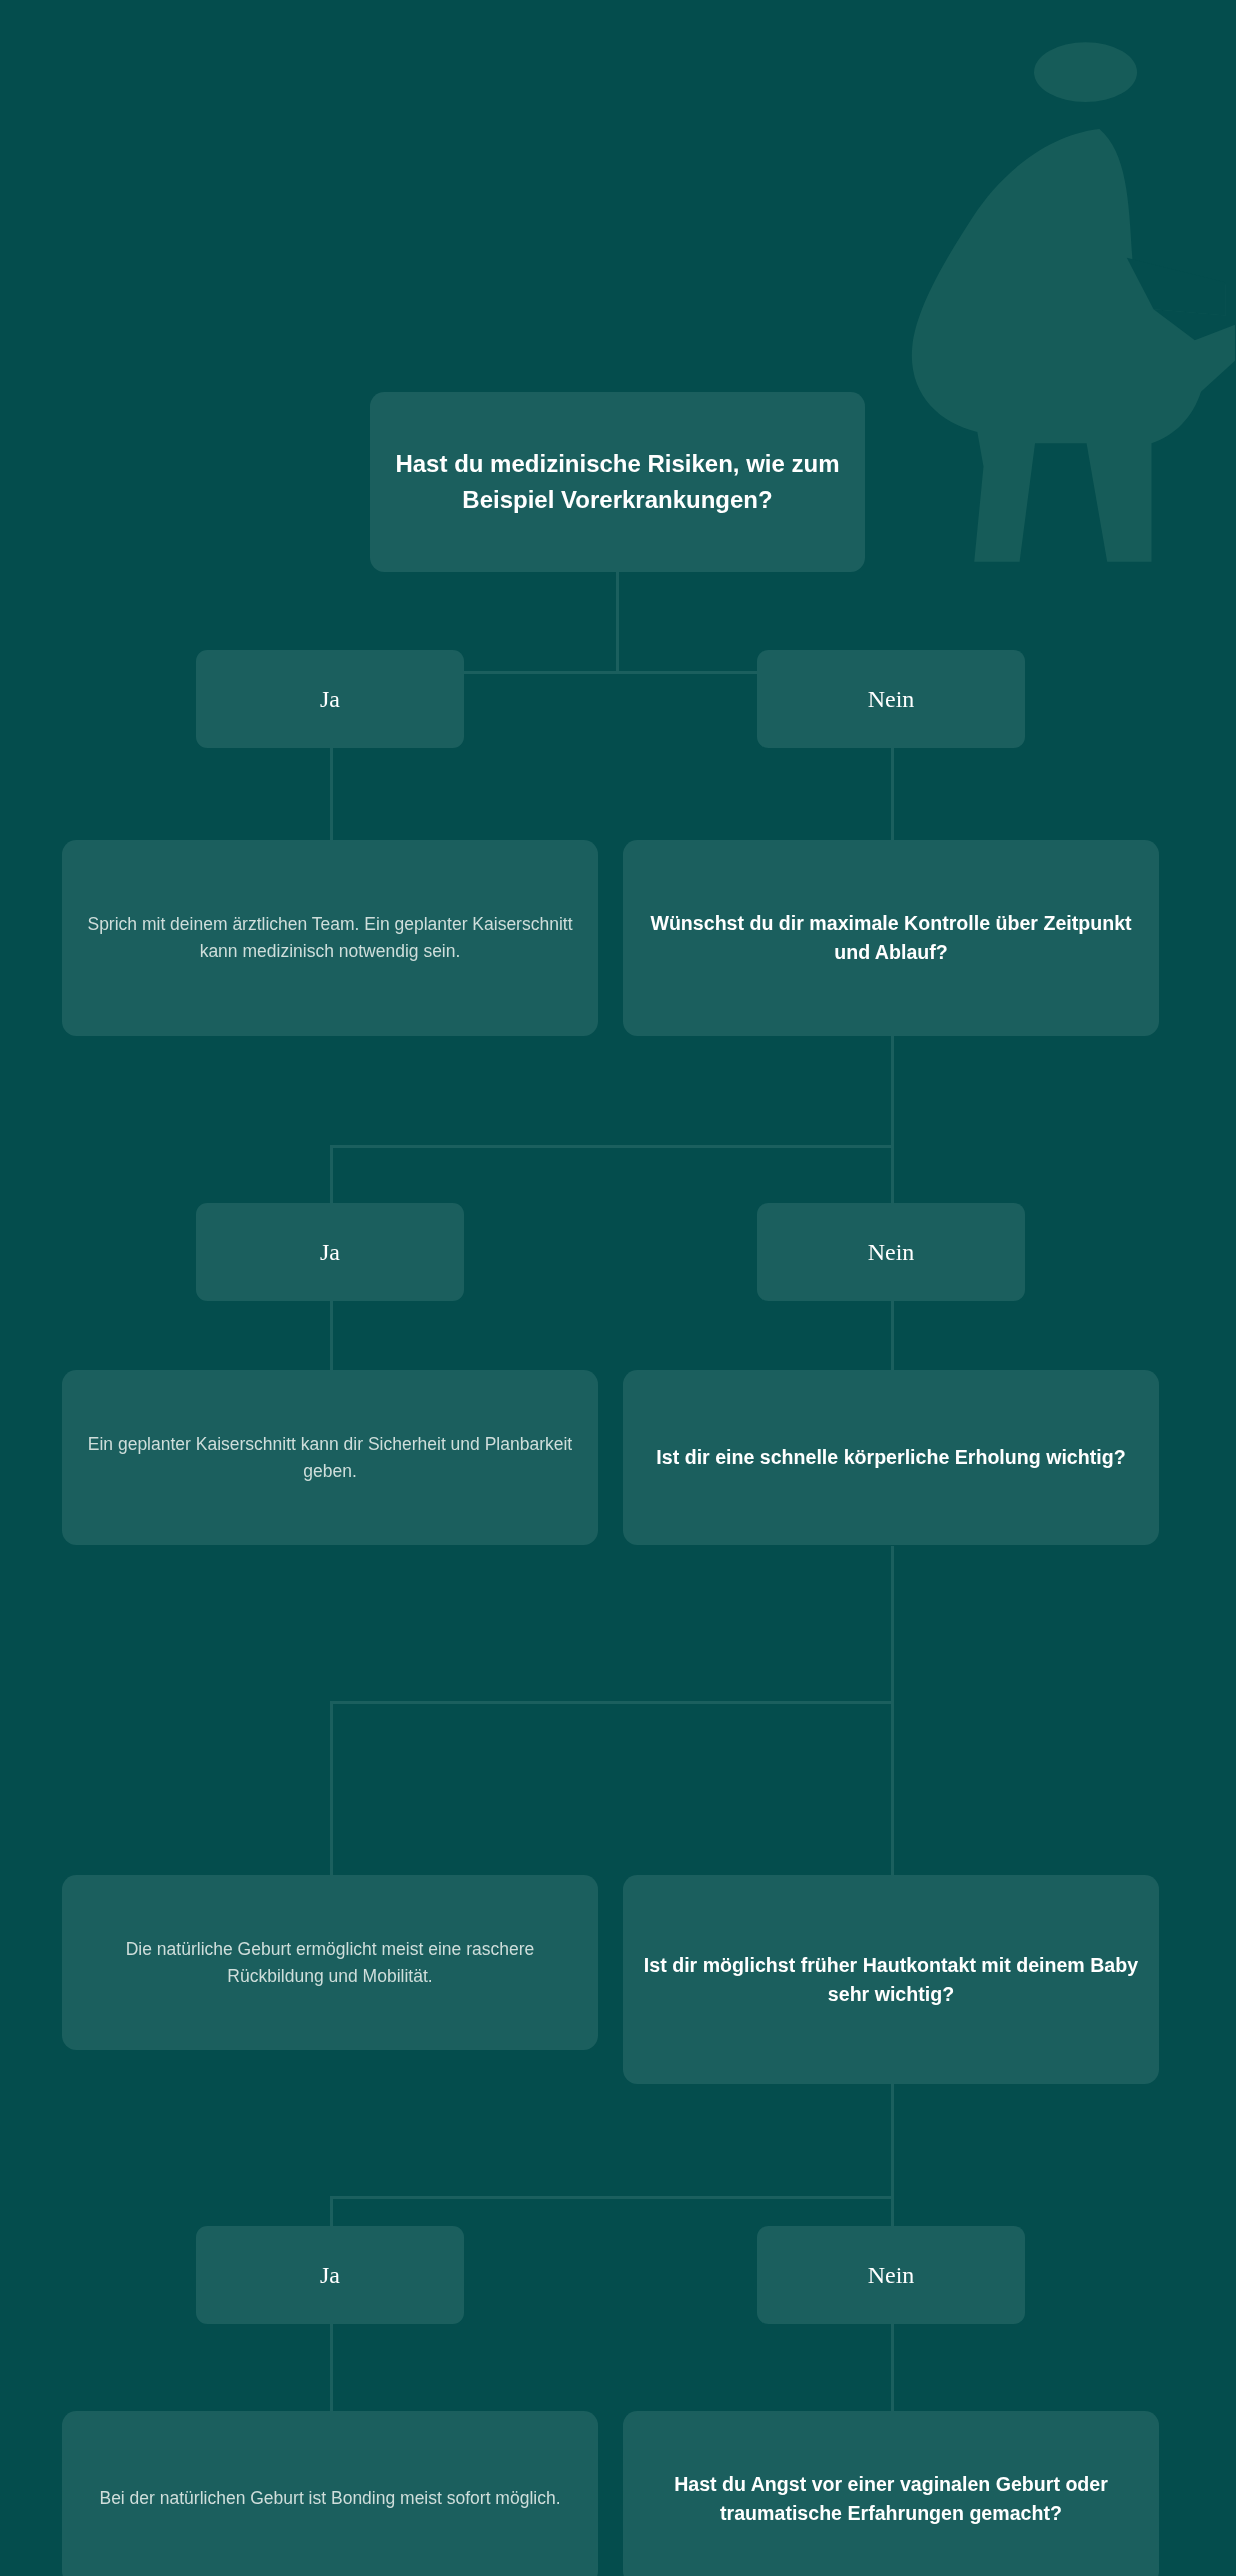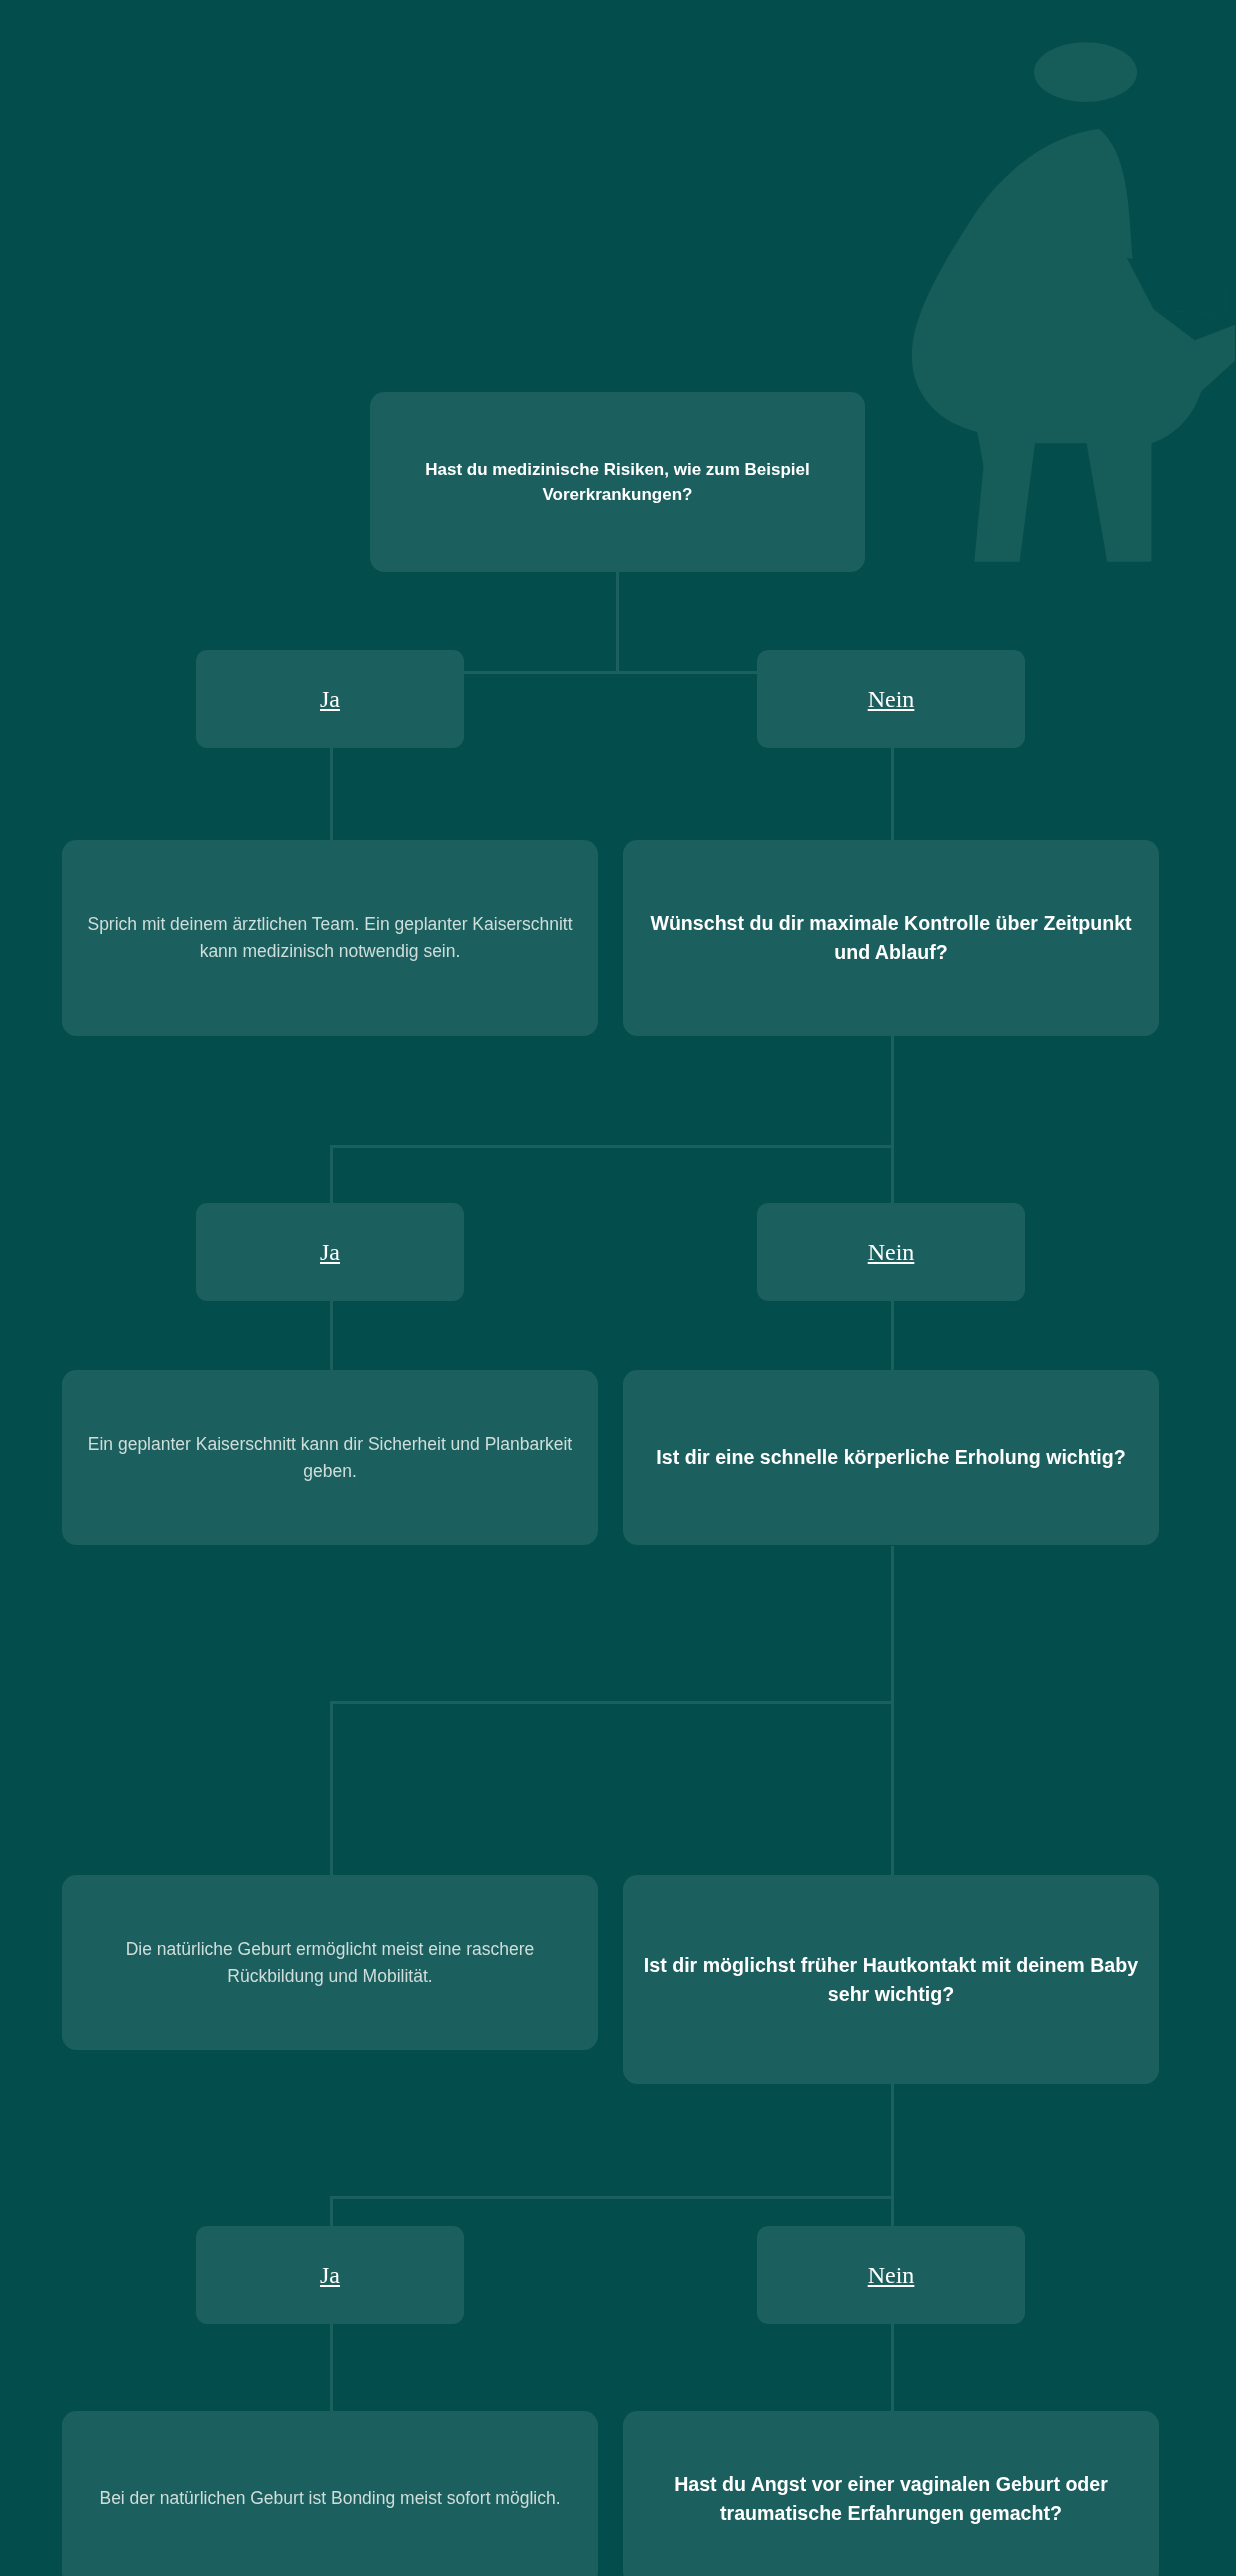--- a/index.html
+++ b/index.html
@@ -87,21 +87,21 @@
   
   .node.question .node-text {
     color: #ffffff;
     font-weight: 700;
     font-size: 19.6px;
     line-height: 1.48;
   }
 
   
   .node.root .node-text {
-    font-size: 17px;
+    font-size: 24px;
     line-height: 1.5;
   }
 
   
   .node.outcome .node-text {
     color: #cfdedb;
     font-weight: 400;
     font-size: 17.5px;
     line-height: 1.52;
   }
@@ -109,21 +109,20 @@
   
   .node.choice {
     border-radius: 11.3px;
   }
   .node.choice .node-text {
     color: #ffffff;
     font-family: "Liberation Serif", serif;
     font-weight: 400;
     font-size: 24px;
     line-height: 1.1;
-    text-decoration: underline;
   }
 </style>
 </head>
 <body>
 
 <div id="page">
 
   <svg id="silhouette" viewBox="0 0 720 1560" aria-hidden="true">
     <ellipse cx="428" cy="140" rx="100" ry="58" fill="#165c59"></ellipse>
     <path d="M455 250

